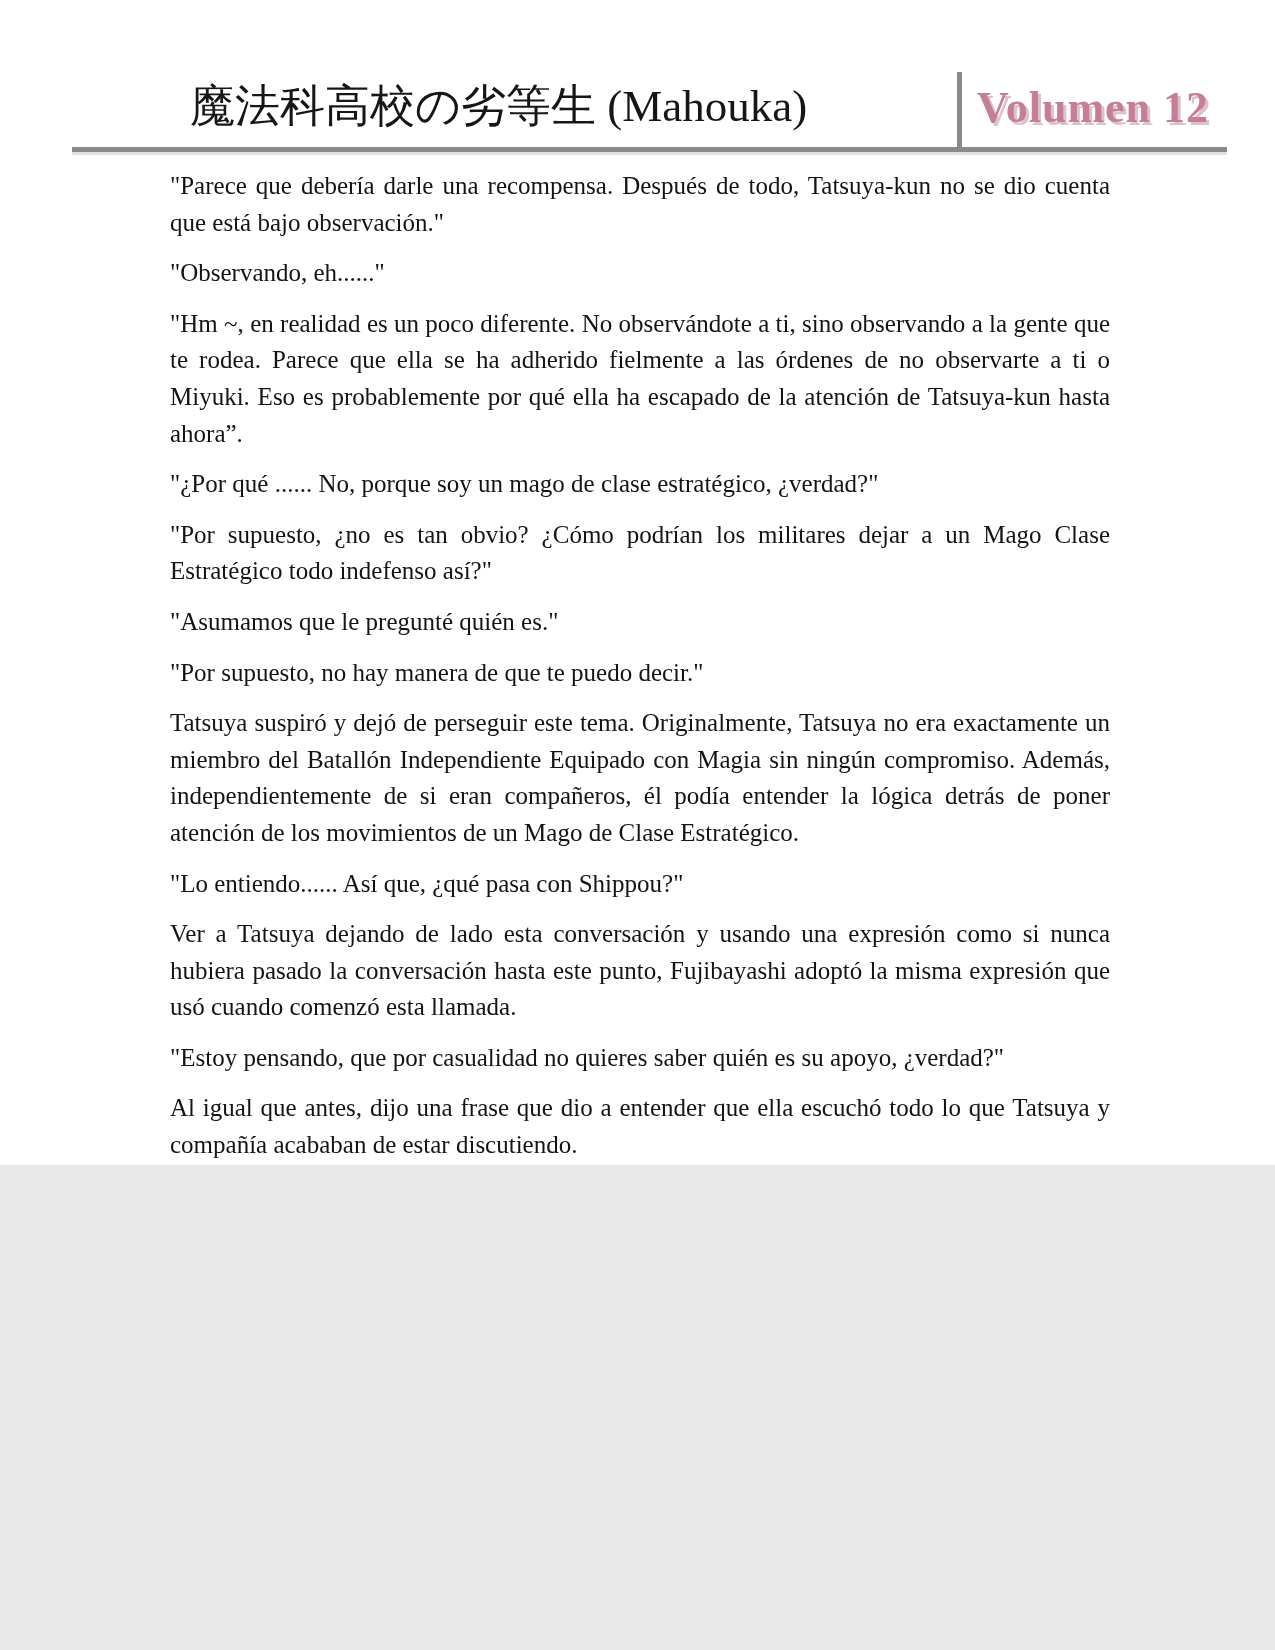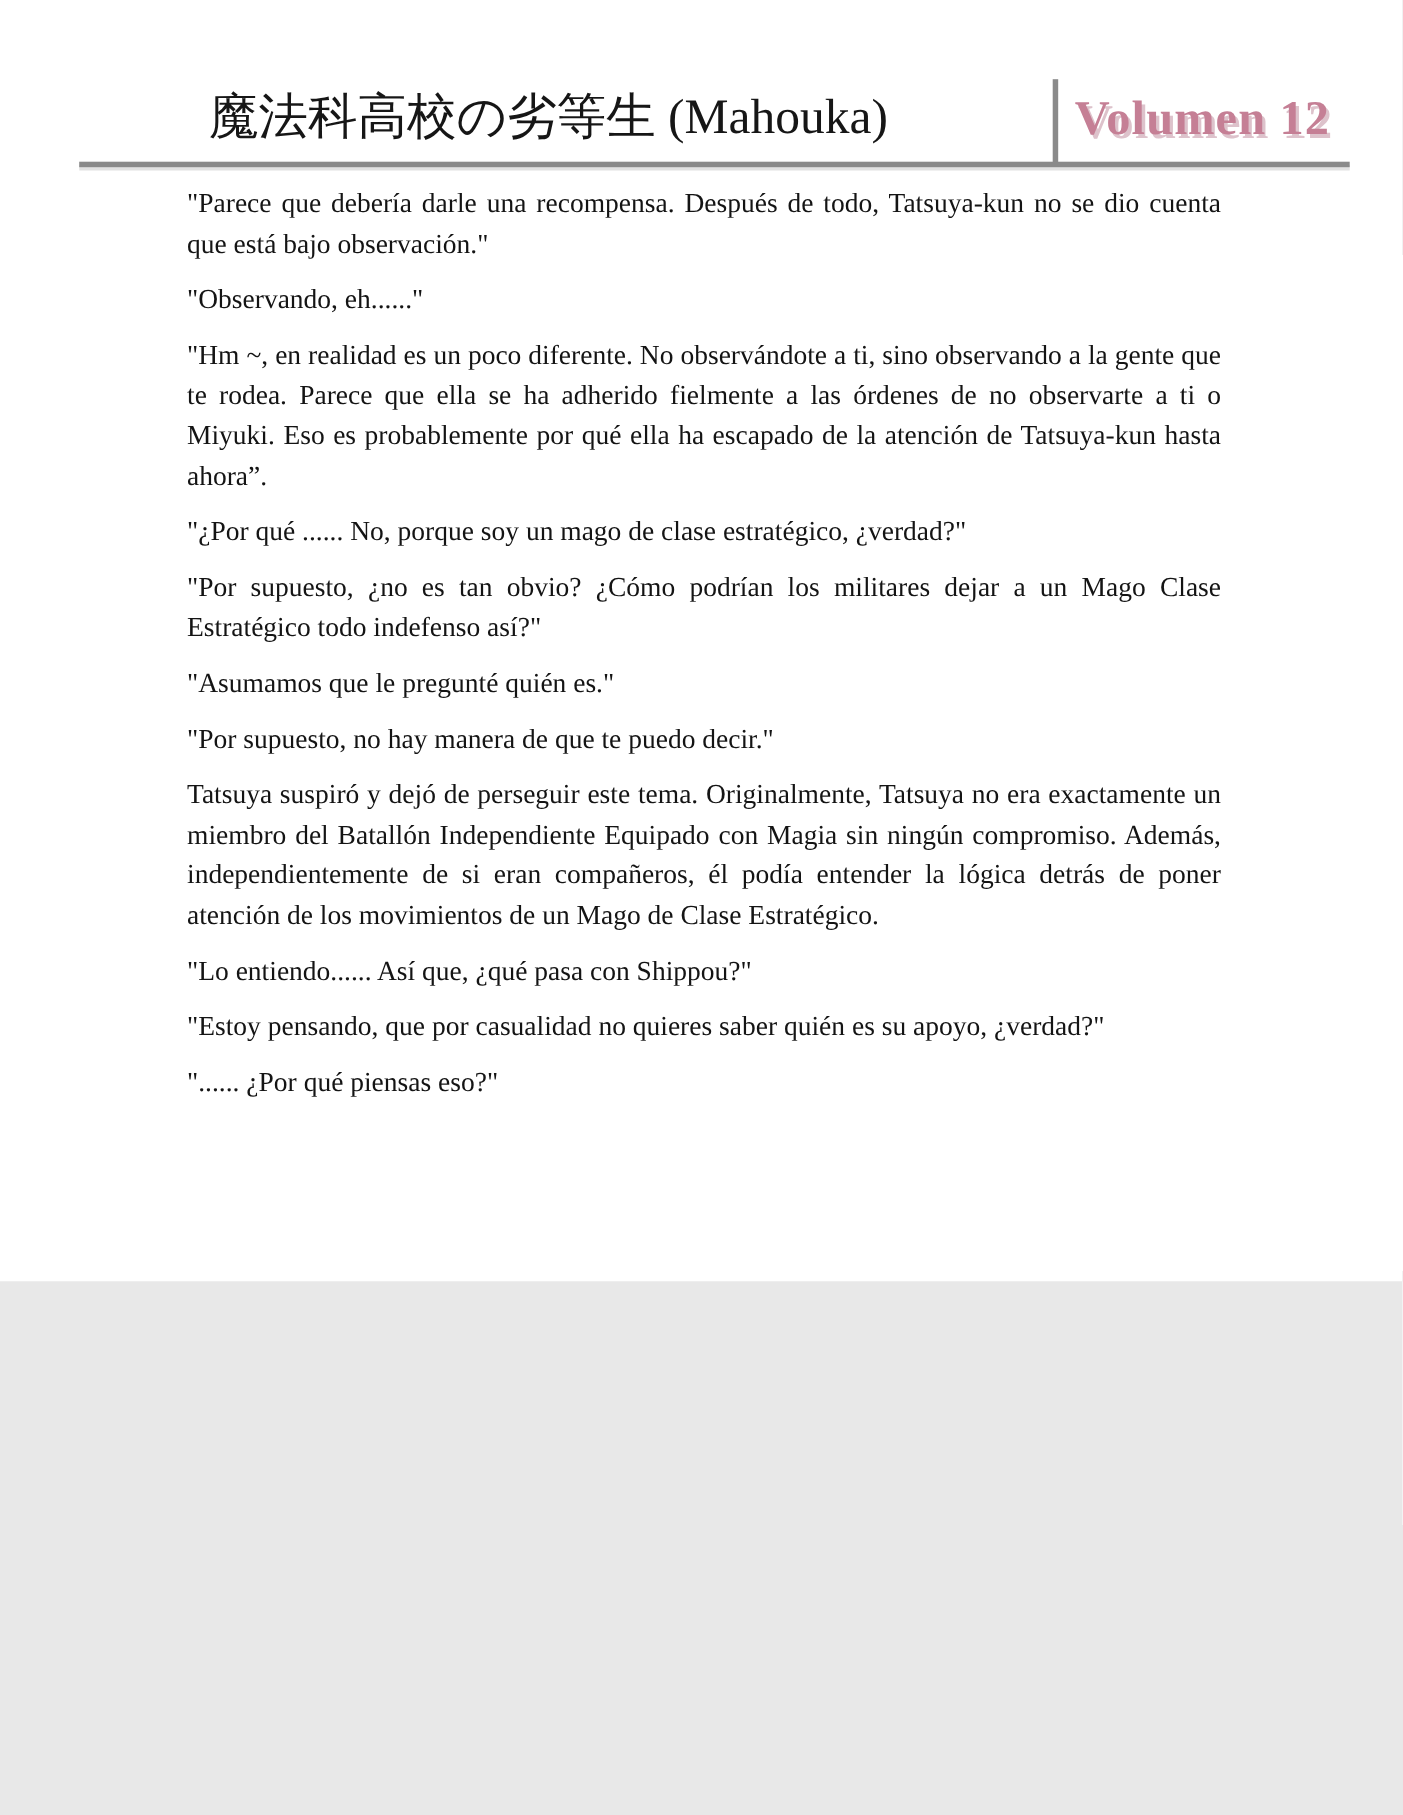--- a/index.html
+++ b/index.html
@@ -101,19 +101,21 @@
   <div class="page-body">
       <p>"Parece que debería darle una recompensa. Después de todo, Tatsuya-kun no se dio cuenta que está bajo observación."</p>
       <p>"Observando, eh......"</p>
       <p>"Hm ~, en realidad es un poco diferente. No observándote a ti, sino observando a la gente que te rodea. Parece que ella se ha adherido fielmente a las órdenes de no observarte a ti o Miyuki. Eso es probablemente por qué ella ha escapado de la atención de Tatsuya-kun hasta ahora”.</p>
       <p>"¿Por qué ...... No, porque soy un mago de clase estratégico, ¿verdad?"</p>
       <p>"Por supuesto, ¿no es tan obvio? ¿Cómo podrían los militares dejar a un Mago Clase Estratégico todo indefenso así?"</p>
       <p>"Asumamos que le pregunté quién es."</p>
       <p>"Por supuesto, no hay manera de que te puedo decir."</p>
       <p>Tatsuya suspiró y dejó de perseguir este tema. Originalmente, Tatsuya no era exactamente un miembro del Batallón Independiente Equipado con Magia sin ningún compromiso. Además, independientemente de si eran compañeros, él podía entender la lógica detrás de poner atención de los movimientos de un Mago de Clase Estratégico.</p>
       <p>"Lo entiendo...... Así que, ¿qué pasa con Shippou?"</p>
+      <p>Ver a Tatsuya dejando de lado esta conversación y usando una expresión como si nunca hubiera pasado la conversación hasta este punto, Fujibayashi adoptó la misma expresión que usó cuando comenzó esta llamada.</p>
       <p>"Estoy pensando, que por casualidad no quieres saber quién es su apoyo, ¿verdad?"</p>
+      <p>Al igual que antes, dijo una frase que dio a entender que ella escuchó todo lo que Tatsuya y compañía acababan de estar discutiendo.</p>
       <p>"...... ¿Por qué piensas eso?"</p>
     </div>
 
   <div class="page-number">283</div>
 
 </div>
 
 </body></html>

